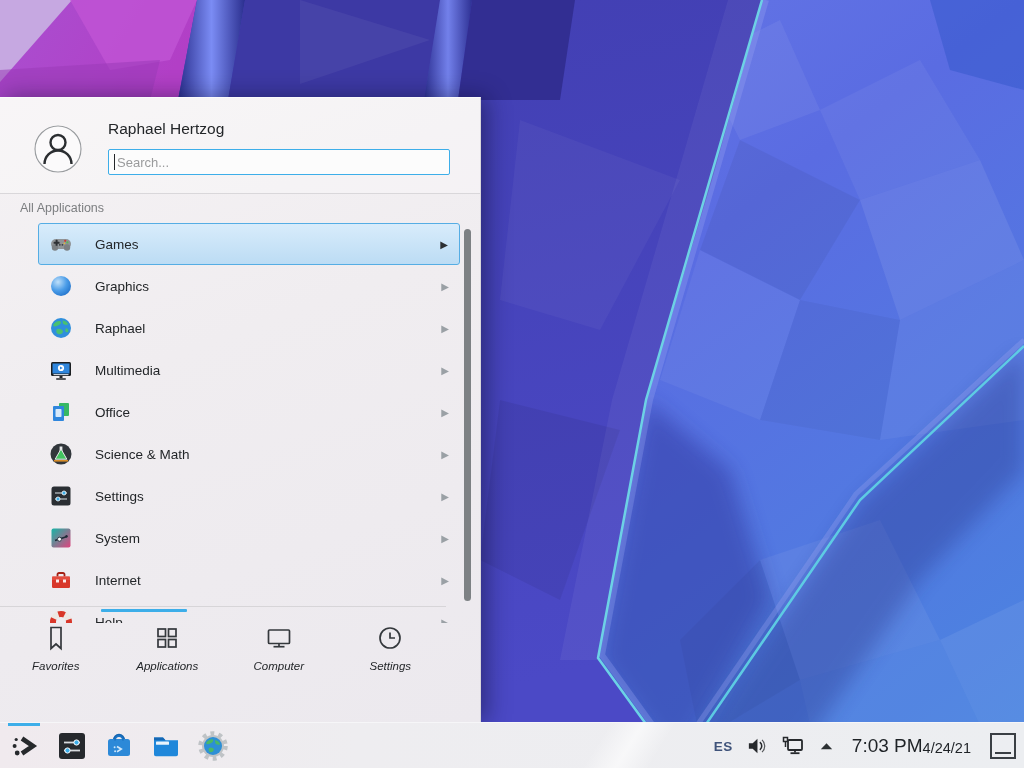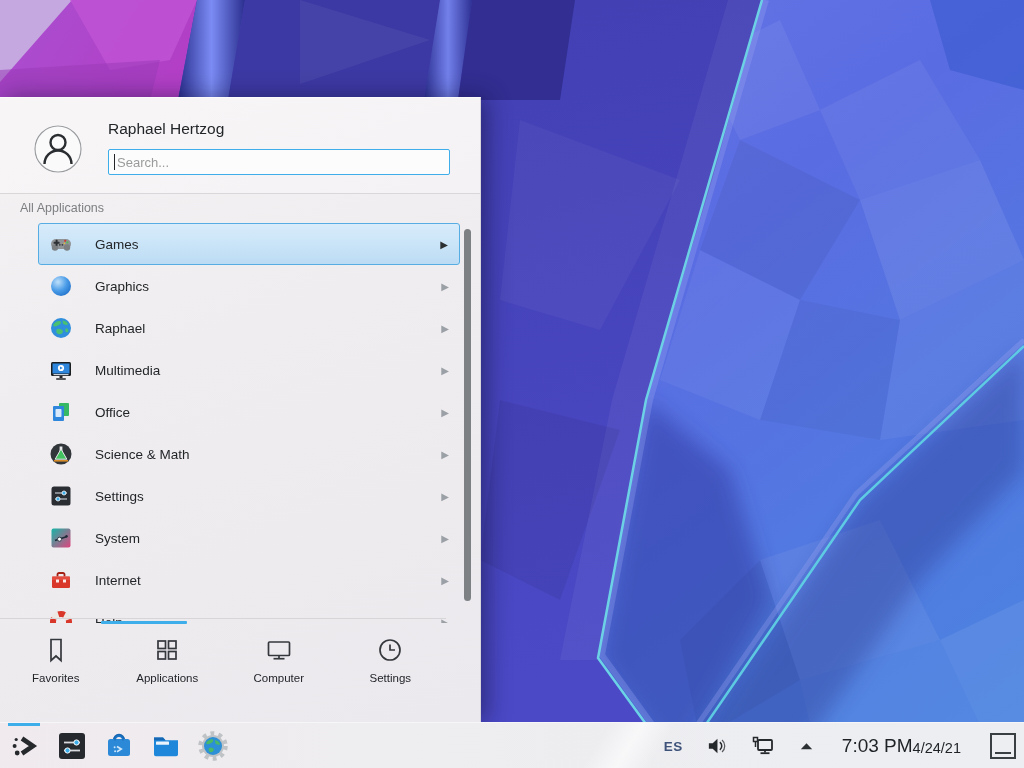--- a/index.html
+++ b/index.html
@@ -29,42 +29,42 @@
   .app-row.selected { background:linear-gradient(180deg,#d8ecfb 0%,#bcdcf4 100%);
     border:1px solid #55ade4; border-radius:3px; }
   .row-icon { width:24px; height:24px; margin-left:11px; flex:0 0 24px; }
   .app-row.selected .row-icon { margin-left:10px; }
   .row-label { margin-left:22px; font-size:13.5px; color:#232629; }
   .row-arrow { position:absolute; right:11px; font-size:10px; color:#9aa0a5; }
   .app-row.selected .row-arrow { color:#2c2f32; }
   .scroll-thumb { position:absolute; right:10px; top:6px; width:7px; height:372px;
     background:#7d8184; border-radius:4px; }
 
-  .tabbar { position:absolute; left:0; bottom:4px; width:446px; height:100px;
-    border-top:1px solid #d7d5d8; display:flex; }
+  .tabbar { position:absolute; left:0; bottom:16px; width:446px; height:100px;
+    border-top:1px solid #d7d5d8; display:flex;font-style:italic; }
   .tab { position:relative; flex:1 1 0; display:flex; flex-direction:column; align-items:center;
     padding-top:16px; cursor:default; }
   .tab-icon { width:30px; height:30px; }
   .tab-label { margin-top:7px; font-size:11.5px; color:#232629; }
   .tab-indicator { position:absolute; top:2px; left:101px; width:86px; height:3px;
     background:#3daee9; border-radius:1px; }
 
   
   .taskbar { position:absolute; left:0; bottom:0; width:1024px; height:46px;
     background:linear-gradient(90deg,#f0eaee 0%,#eeedf0 35%,#eceef1 100%);
     border-top:1px solid #f6f6f8; }
   .taskbar .streak { position:absolute; left:596px; top:0; width:66px; height:46px;
     background:linear-gradient(90deg,rgba(255,255,255,0) 0%,rgba(255,255,255,.6) 50%,rgba(255,255,255,0) 100%);
     transform:skewX(-32deg); }
   .task-apps { position:absolute; left:8px; top:0; height:46px; display:flex; align-items:center; gap:13px; }
   .task-btn { position:relative; width:34px; height:46px; display:flex; align-items:center; justify-content:center; }
   .task-btn.active::before { content:""; position:absolute; top:0; left:0; right:2px; height:3px; background:#3daee9; }
   .task-btn svg { width:32px; height:32px; }
 
-  .tray { position:absolute; right:8px; top:0; height:46px; display:flex; align-items:center; gap:23px; }
+  .tray { position:absolute; right:8px; top:0; height:46px; display:flex; align-items:center; gap:13px; }
   .kb-layout { font-size:13.5px; font-weight:bold; color:#3f537a; letter-spacing:.5px; }
   .tray-icon { display:flex; align-items:center; }
   .clock { display:flex; flex-direction:row; align-items:flex-end; color:#1e2226; margin:0 4px; }
   .clock .time { font-size:19px; line-height:20px; }
   .clock .date { font-size:14.5px; line-height:15px; margin-top:1px; margin-right:2px; }
   .show-desktop { position:relative; width:26px; height:26px; border:2px solid #3a3f44; background:transparent; }
   .show-desktop::after { content:""; position:absolute; left:3px; right:3px; bottom:3px; height:2px; background:#3a3f44; }
 </style>
 </head>
 <body>

